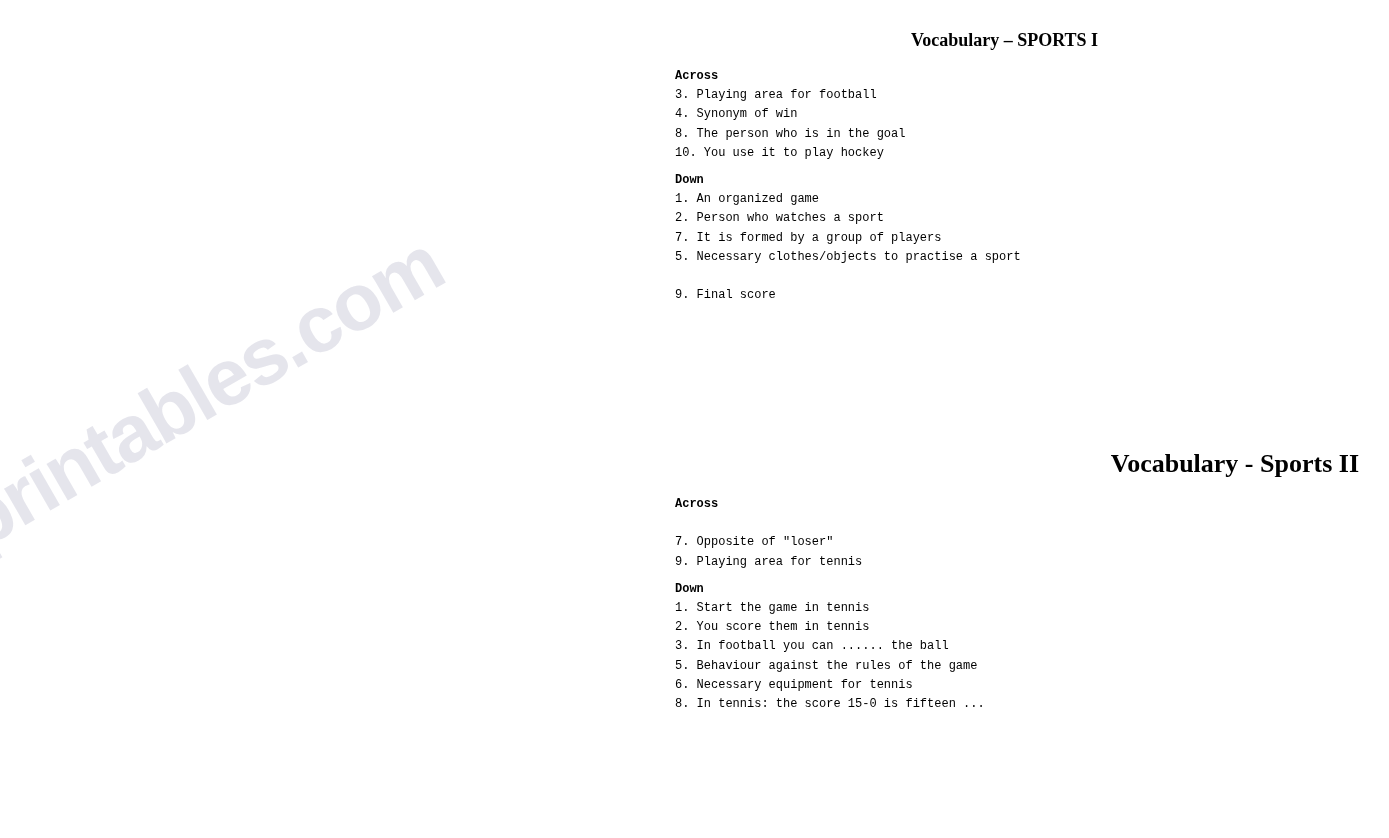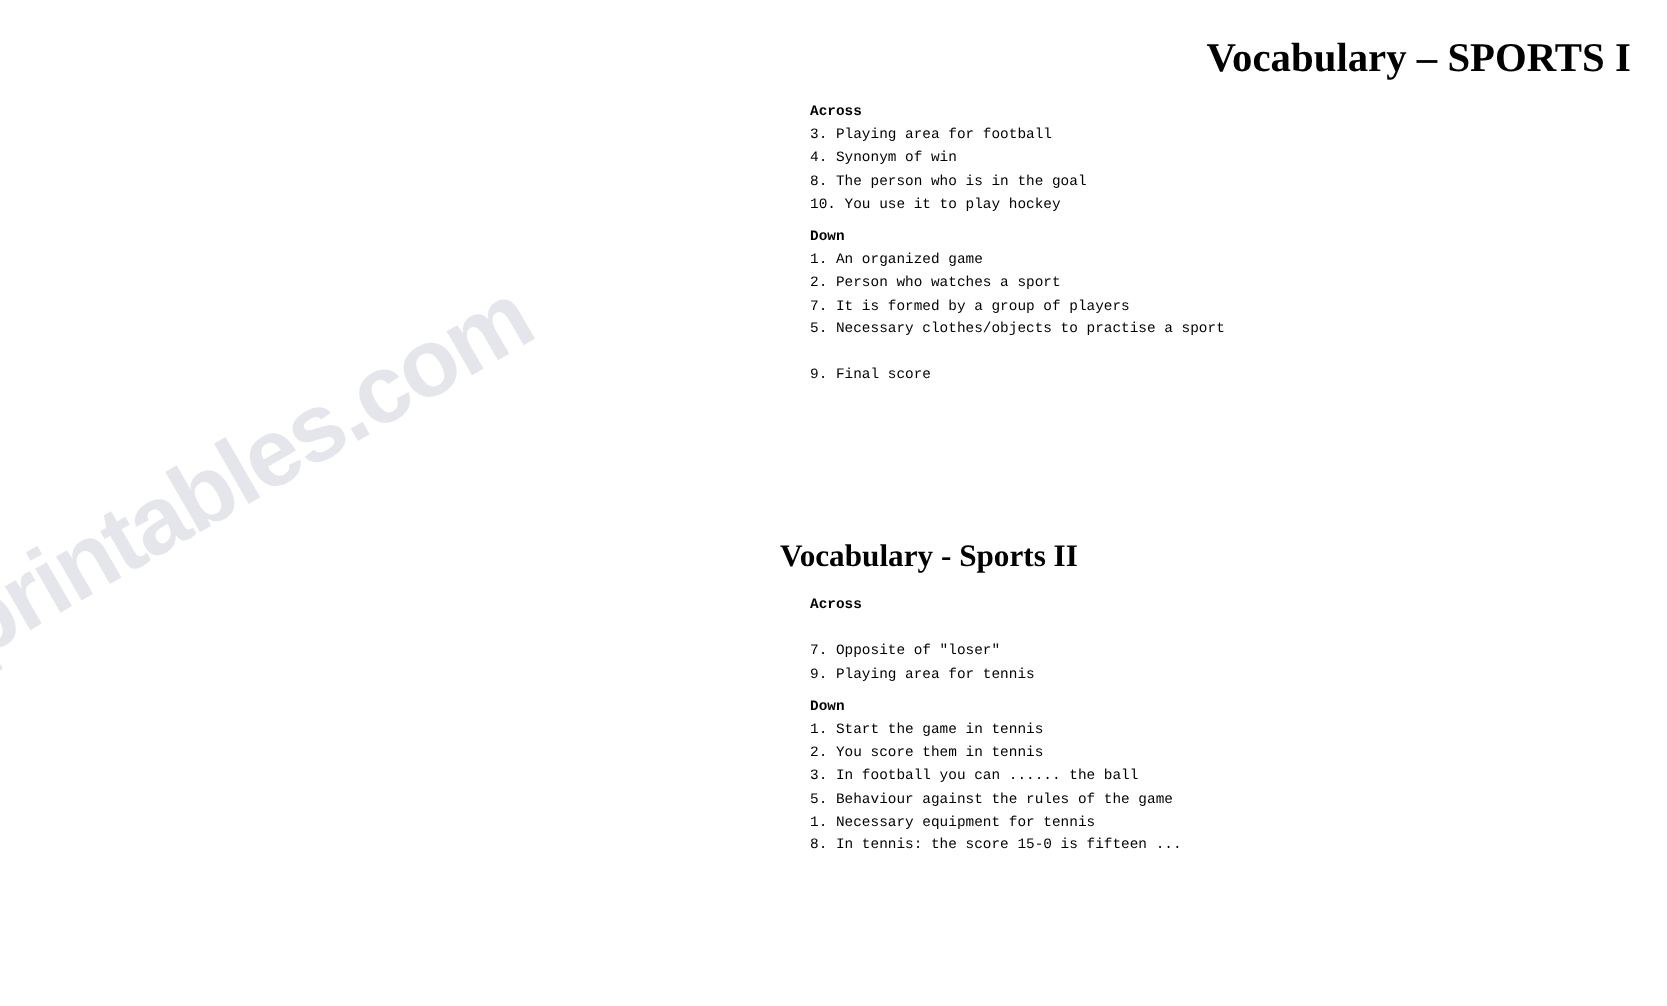--- a/index.html
+++ b/index.html
@@ -52,24 +52,24 @@
       color: rgba(180, 180, 200, 0.35);
       font-weight: bold;
       white-space: nowrap;
       pointer-events: none;
       z-index: 10;
       letter-spacing: -2px;
     }
 
     
     .vocab-title {
-      font-size: 34px;
+      font-size: 18px;
       font-weight: bold;
       font-family: 'Times New Roman', serif;
-      text-align: right;
+      text-align: center;
       margin-bottom: 16px;
       margin-top: 10px;
     }
 
     .clues-section {
       font-size: 12px;
       font-family: 'Courier New', Courier, monospace;
       line-height: 1.6;
       margin-left: 25px;
     }
@@ -79,21 +79,21 @@
     }
 
     .clues-block {
       margin-bottom: 8px;
     }
 
     .vocab2-title {
       font-size: 26px;
       font-weight: bold;
       font-family: 'Times New Roman', serif;
-      text-align: left;
+      text-align: right;
       margin-bottom: 16px;
       margin-top: 30px;
     }
 
     .right-top {
       flex: 1;
     }
     .right-bottom {
       flex: 1;
     }
@@ -147,21 +147,21 @@
           <br>
           <span>7. Opposite of "loser"</span><br>
           <span>9. Playing area for tennis</span><br>
         </div>
         <div class="clues-block">
           <span class="direction-label">Down</span><br>
           <span>1. Start the game in tennis</span><br>
           <span>2. You score them in tennis</span><br>
           <span>3. In football you can ...... the ball</span><br>
           <span>5. Behaviour against the rules of the game</span><br>
-          <span>1. Necessary equipment for tennis</span><br>
+          <span>6. Necessary equipment for tennis</span><br>
           <span>8. In tennis: the score 15-0 is fifteen ...</span>
         </div>
       </div>
     </div>
 
   </div>
 </div>
 
 <svg style="position:absolute;top:0;left:0;width:620px;height:490px;pointer-events:none;">
   

